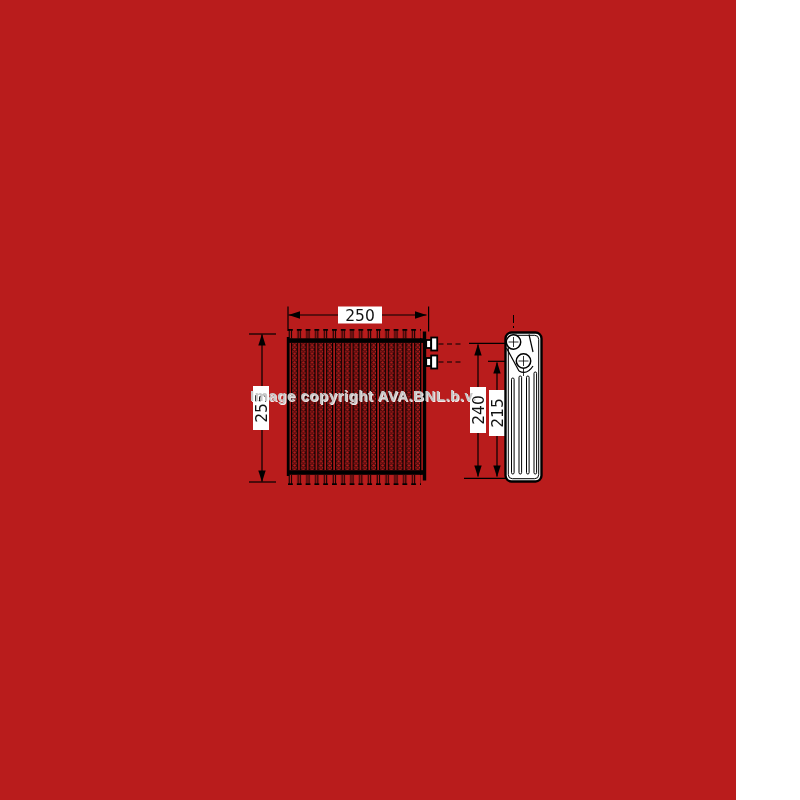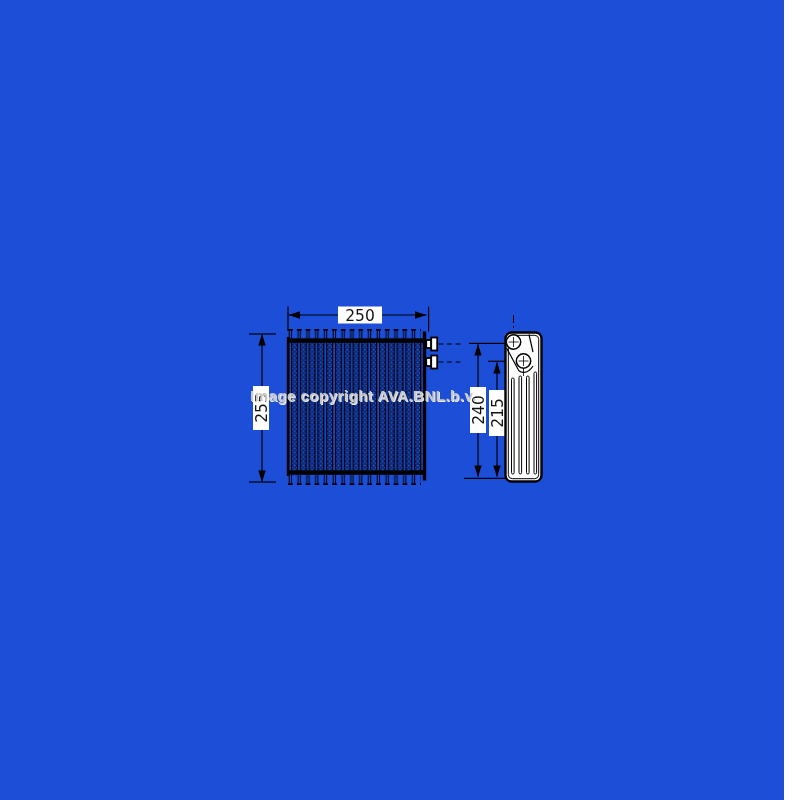--- a/index.html
+++ b/index.html
@@ -1,19 +1,18 @@
 <!DOCTYPE html>
 <html><head>
 <meta charset="utf-8">
 <style>
   html,body{margin:0;padding:0;background:#ffffff;}
   .canvas{
-    position:relative;width:736px;height:800px;background:#1d4ed8;overflow:hidden;
+    position:relative;width:736px;height:800px;background:#b91c1c;overflow:hidden;
     font-family:"DejaVu Sans",sans-serif;
-    padding-left:48px;
   }
   svg{position:absolute;left:0;top:0;}
   svg text{
     font-family:"DejaVu Sans",sans-serif;
     font-size:15.5px;
     fill:#111111;
   }
   .watermark{
     position:absolute;
     left:250px;top:387px;

